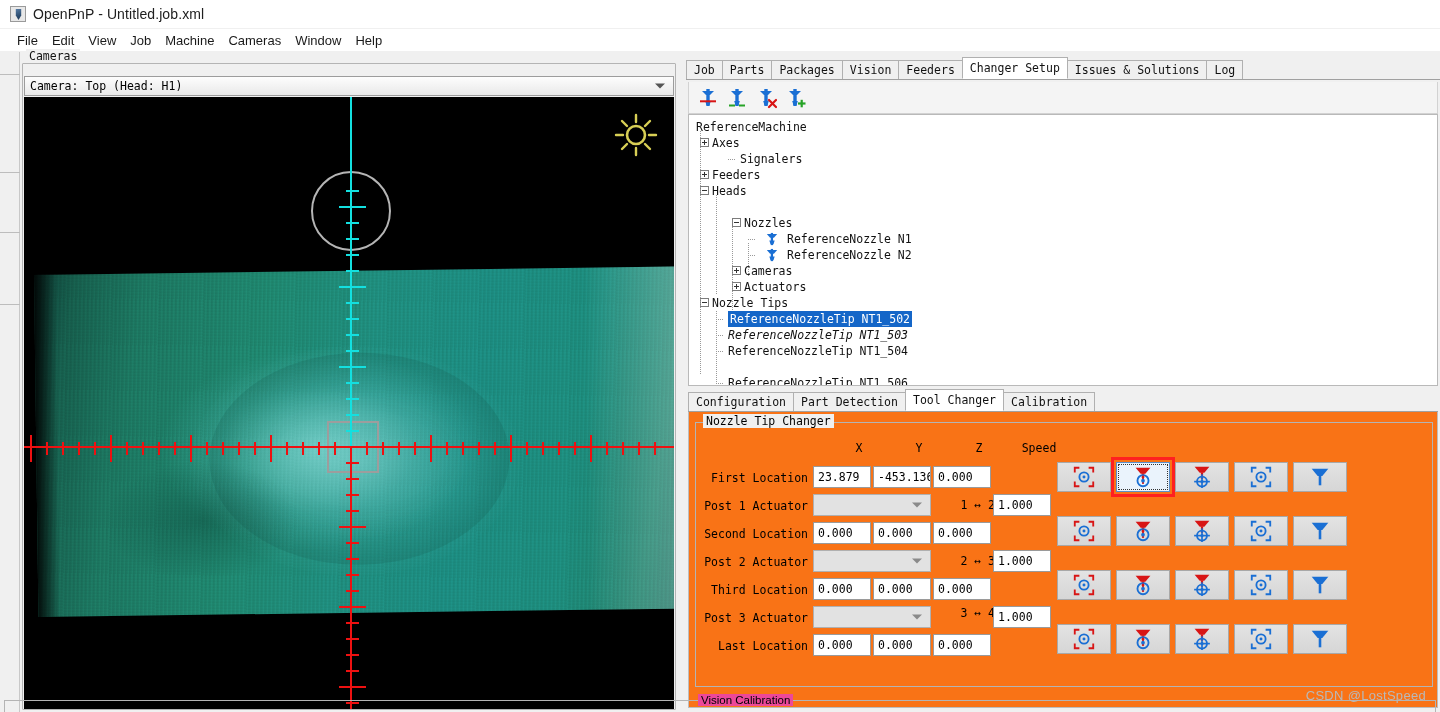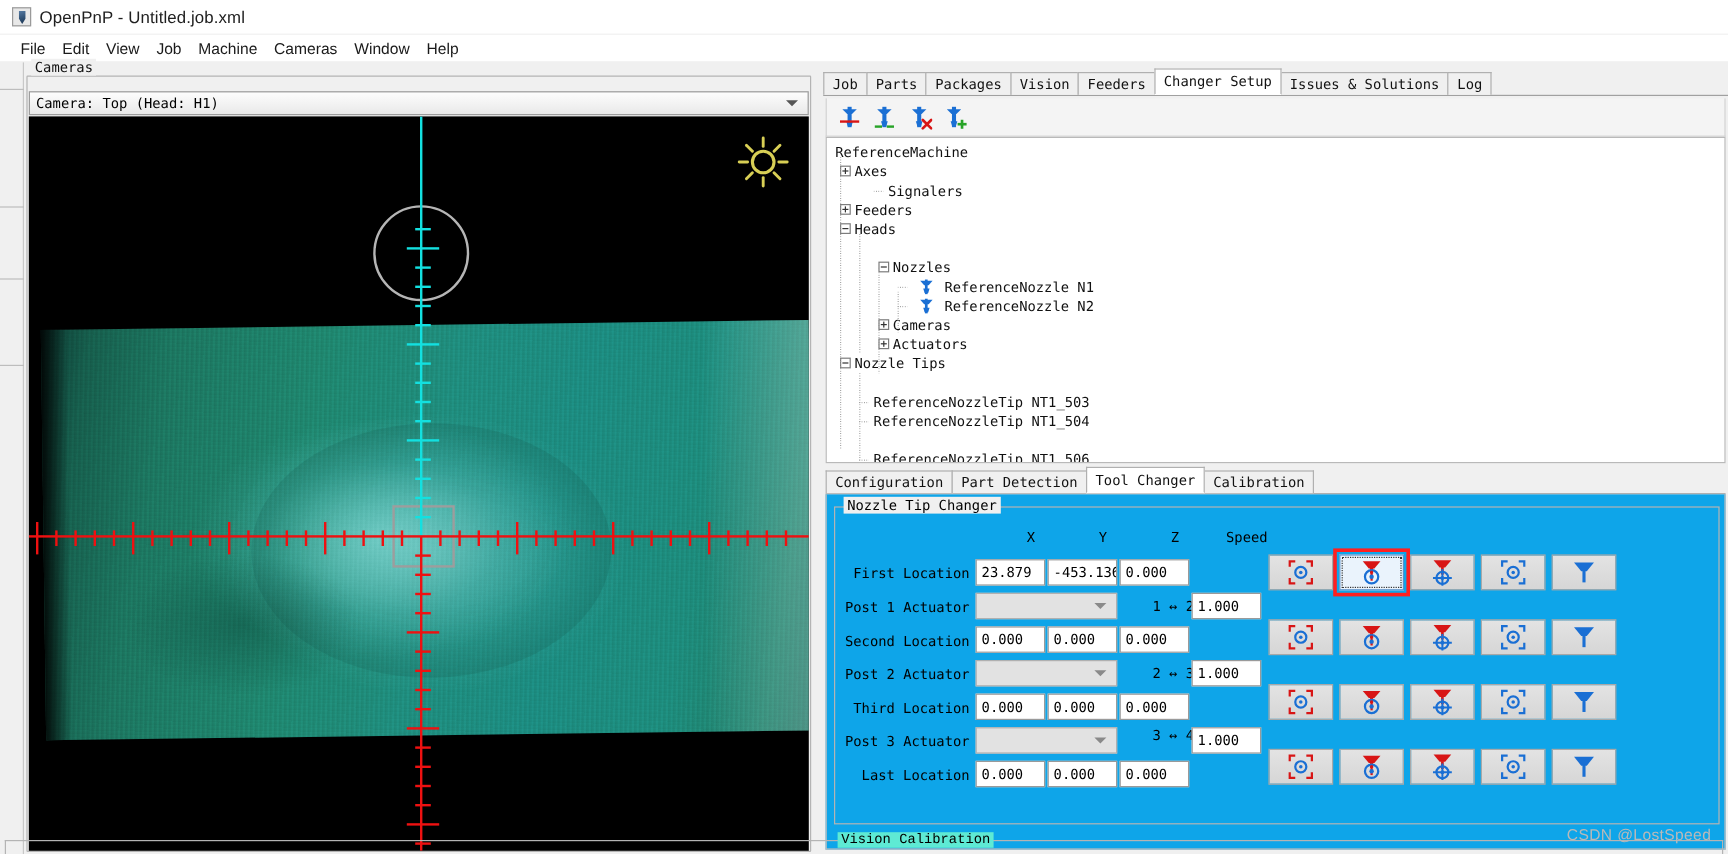--- a/index.html
+++ b/index.html
@@ -230,21 +230,21 @@
 
   
   .tabstrip2 {
     position: absolute; left: 2px; top: 336px; width: 750px; height: 20px;
     display: flex; align-items: flex-end; border-bottom: 1px solid #a0a0a0;
   }
 
   
   .form-panel {
     position: absolute; left: 2px; top: 356px; width: 750px; height: 296px;
-    background: #0ea5e9; border: 1px solid #bdbdbd; border-top: none;
+    background: #f97316; border: 1px solid #bdbdbd; border-top: none;
   }
   .form-group {
     position: absolute; left: 6px; top: 10px; width: 738px; height: 265px;
     border: 1px solid #b4b4b4;
   }
   .form-group-label {
     position: absolute; left: 8px; top: -8px; background: #f0f0f0; padding: 0 3px;
     font-family: "DejaVu Sans Mono", monospace; font-size: 11.5px;
   }
   .row-label {
@@ -282,22 +282,22 @@
   }
   .anno-rect {
     position: absolute; border: 3px solid #ff2020; pointer-events: none;
   }
   .vision-cal-group {
     position: absolute; left: 4px; top: 700px; width: 1432px; height: 12px;
     border-top: 1px solid #b4b4b4; border-left: 1px solid #b4b4b4;
     border-right: 1px solid #b4b4b4;
   }
   .vision-cal-label {
-    position: absolute; left: 698px; top: 700px; background: #5eead4;
-    padding: 0 3px; font-family: Liberation Mono, monospace; font-size: 11.5px;
+    position: absolute; left: 698px; top: 700px; background: #ec4899;
+    padding: 0 3px; font-family: Liberation Sans, sans-serif; font-size: 11.5px;
     transform: translateY(-50%);
   }
   .watermark {
     position: absolute; right: 14px; top: 688px;
     font-family: "Liberation Sans", sans-serif; font-size: 13px;
     color: #b9b9b9; letter-spacing: .3px;
   }
 </style>
 </head>
 <body>
@@ -549,21 +549,25 @@
         <div class="tree-row" style="top: 164px; position: absolute; left: 0px; width: 100%;">
           <div class="dotline-h" style="left: 43px; width: 8px;"></div>
           <div class="expander plus" style="left: 43px;"></div>
           <span class="tree-label" style="left: 55px;">Actuators</span>
         </div>
         <div class="tree-row" style="top: 180px; position: absolute; left: 0px; width: 100%;">
           <div class="dotline-h" style="left: 11px; width: 8px;"></div>
           <div class="expander" style="left: 11px;"></div>
           <span class="tree-label" style="left: 23px;">Nozzle Tips</span>
         </div>
-        <div class="tree-row" style="top: 212px; position: absolute; left: 0px; width: 100%;">
+        <div class="tree-row" style="top: 196px; position: absolute; left: 0px; width: 100%;">
+          <div class="dotline-h" style="left: 27px; width: 8px;"></div>
+          <span class="tree-label sel" style="left: 39px;">ReferenceNozzleTip NT1_502</span>
+        </div>
+        <div class="tree-row" style="top: 212px; position: absolute; left: 0px; width: 100%; font-style: italic;">
           <div class="dotline-h" style="left: 27px; width: 8px;"></div>
           <span class="tree-label" style="left: 39px;">ReferenceNozzleTip NT1_503</span>
         </div>
         <div class="tree-row" style="top: 228px; position: absolute; left: 0px; width: 100%;">
           <div class="dotline-h" style="left: 27px; width: 8px;"></div>
           <span class="tree-label" style="left: 39px;">ReferenceNozzleTip NT1_504</span>
         </div>
         <div class="tree-row" style="top: 244px; position: absolute; left: 0px; width: 100%; margin-top: 48px;">
           <div class="dotline-h" style="left: 27px; width: 8px;"></div>
           <span class="tree-label" style="left: 39px;">ReferenceNozzleTip NT1_505</span>

